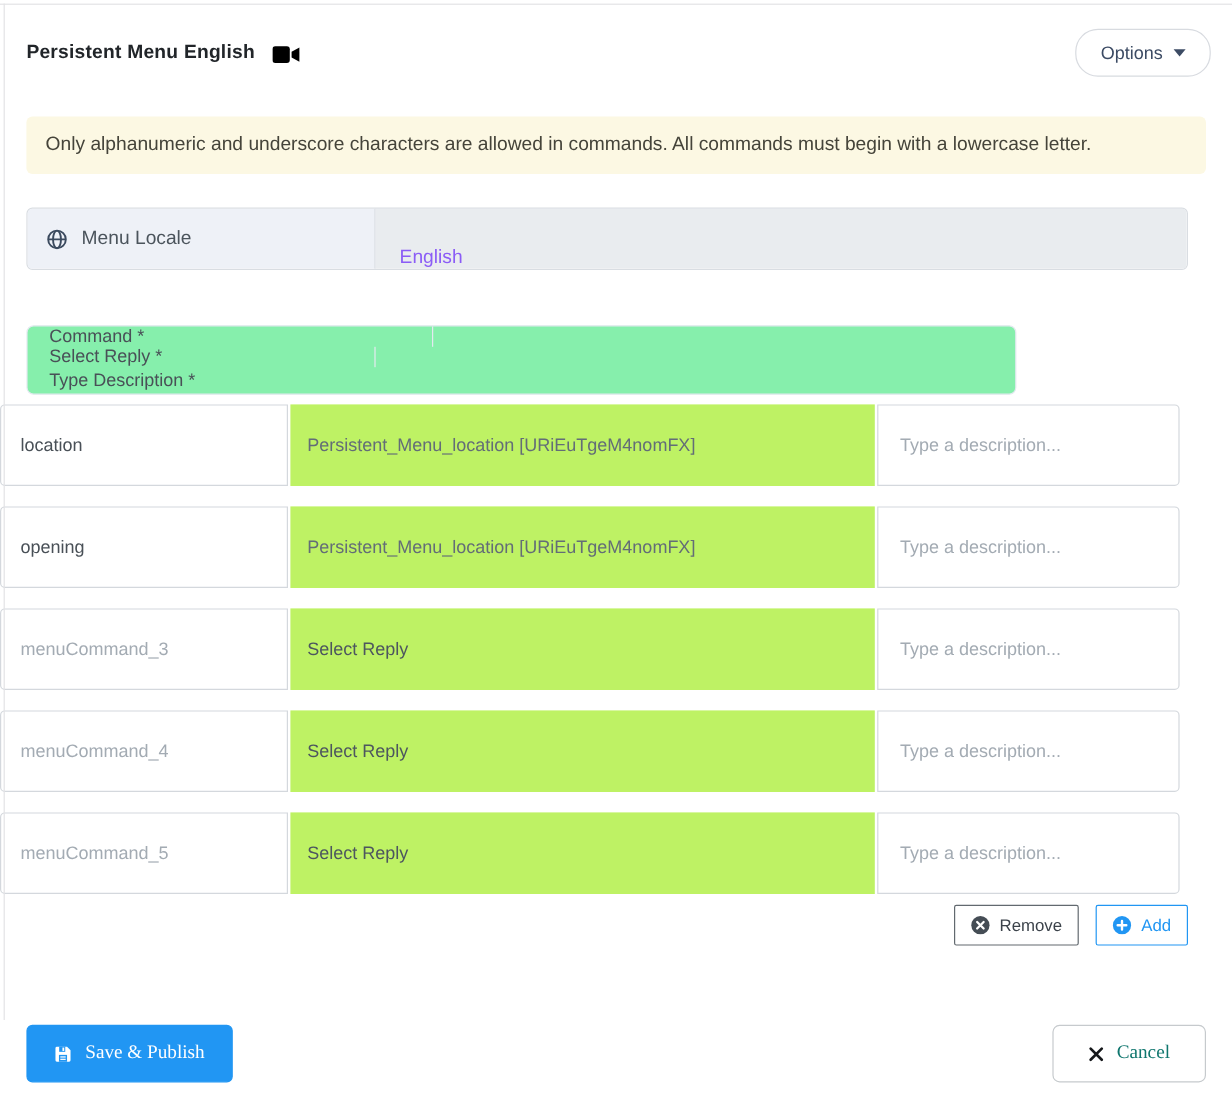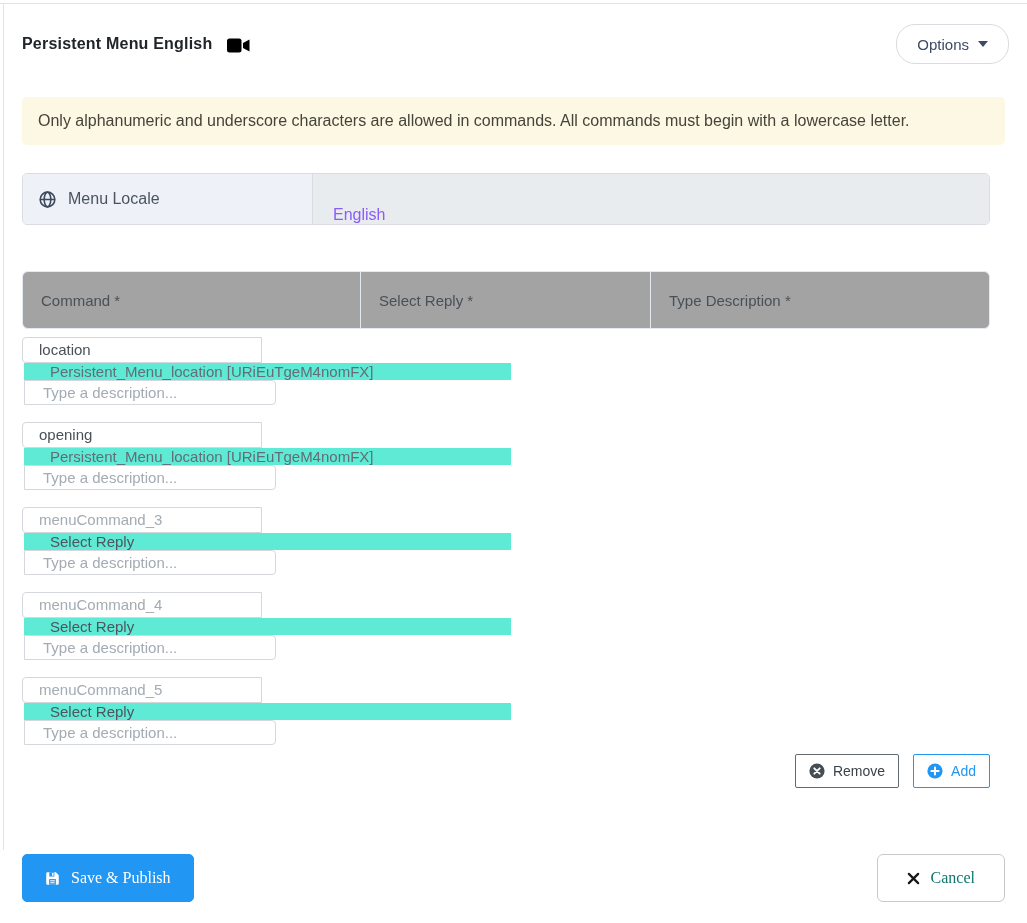--- a/index.html
+++ b/index.html
@@ -30,37 +30,37 @@
     margin:33px 22px 0 22px; height:48px; background:#fcf8e3; border-radius:5px;
     display:flex; align-items:center; padding:0 16px; font-size:16px; color:#45443a;
   }
 
   
   .locale-group { margin:28px 12px 0 22px; width:968px; height:52px; display:flex; border:1px solid #d9dde2; border-radius:5px; overflow:hidden; }
   .locale-label { width:290px; background:#eef1f7; border-right:1px solid #d9dde2; display:flex; align-items:center; gap:12px; padding:0 16px; font-size:16px; color:#4b545c; }
   .locale-value { flex:1; background:#e9ecef; display:flex; align-items:flex-end; padding:0 20px; font-size:16px; color:#8b5cf6; }
 
   
-  .grid-header { margin:46px 0 0 22px; width:968px; height:58px; background:#a3a3a3; border:1px solid #e4e9f0; border-radius:6px; display:flex; }
+  .grid-header { margin:46px 0 0 22px; width:825px; height:58px; background:#86efac; border:1px solid #e4e9f0; border-radius:6px; display:flex;flex-direction:column; }
   .grid-header .hcell { display:flex; align-items:center; padding:0 18px; font-size:15px; color:#495057; }
   .hcell.c1 { width:338px; border-right:1px solid #e4e9f0; }
   .hcell.c2 { width:290px; border-right:1px solid #e4e9f0; }
   .hcell.c3 { flex:1; }
 
   
-  .menu-row { margin-left:22px; margin-top:17px; display:flex; height:68px; width:983px;flex-direction:column; }
+  .menu-row { margin-top:17px; display:flex; height:68px; width:983px; }
   .menu-row.first { margin-top:8px; }
   .cmd-input {
     width:240px; height:68px; border:1px solid #d4d8dd; border-radius:4px 0 0 4px;
     padding:0 16px; font-size:15px; color:#495057; font-family:inherit; background:#fff; outline:none;
   }
   .cmd-input::placeholder { color:#a3abb3; opacity:1; }
   .reply-select {
-    width:487px; margin-left:2px; background:#5eead4; display:flex; align-items:center;
-    padding:0 26px; font-size:15px; cursor:pointer;
+    width:487px; margin-left:2px; background:#bef264; display:flex; align-items:center;
+    padding:0 14px; font-size:15px; cursor:pointer;
   }
   .reply-select.has-value { color:#636d77; }
   .reply-select.no-value  { color:#4d565f; }
   .desc-input {
     width:252px; margin-left:2px; height:68px; border:1px solid #d4d8dd; border-radius:0 4px 4px 0;
     padding:0 18px; font-size:15px; color:#495057; font-family:inherit; outline:none;
   }
   .desc-input::placeholder { color:#a3abb3; opacity:1; }
 
   

